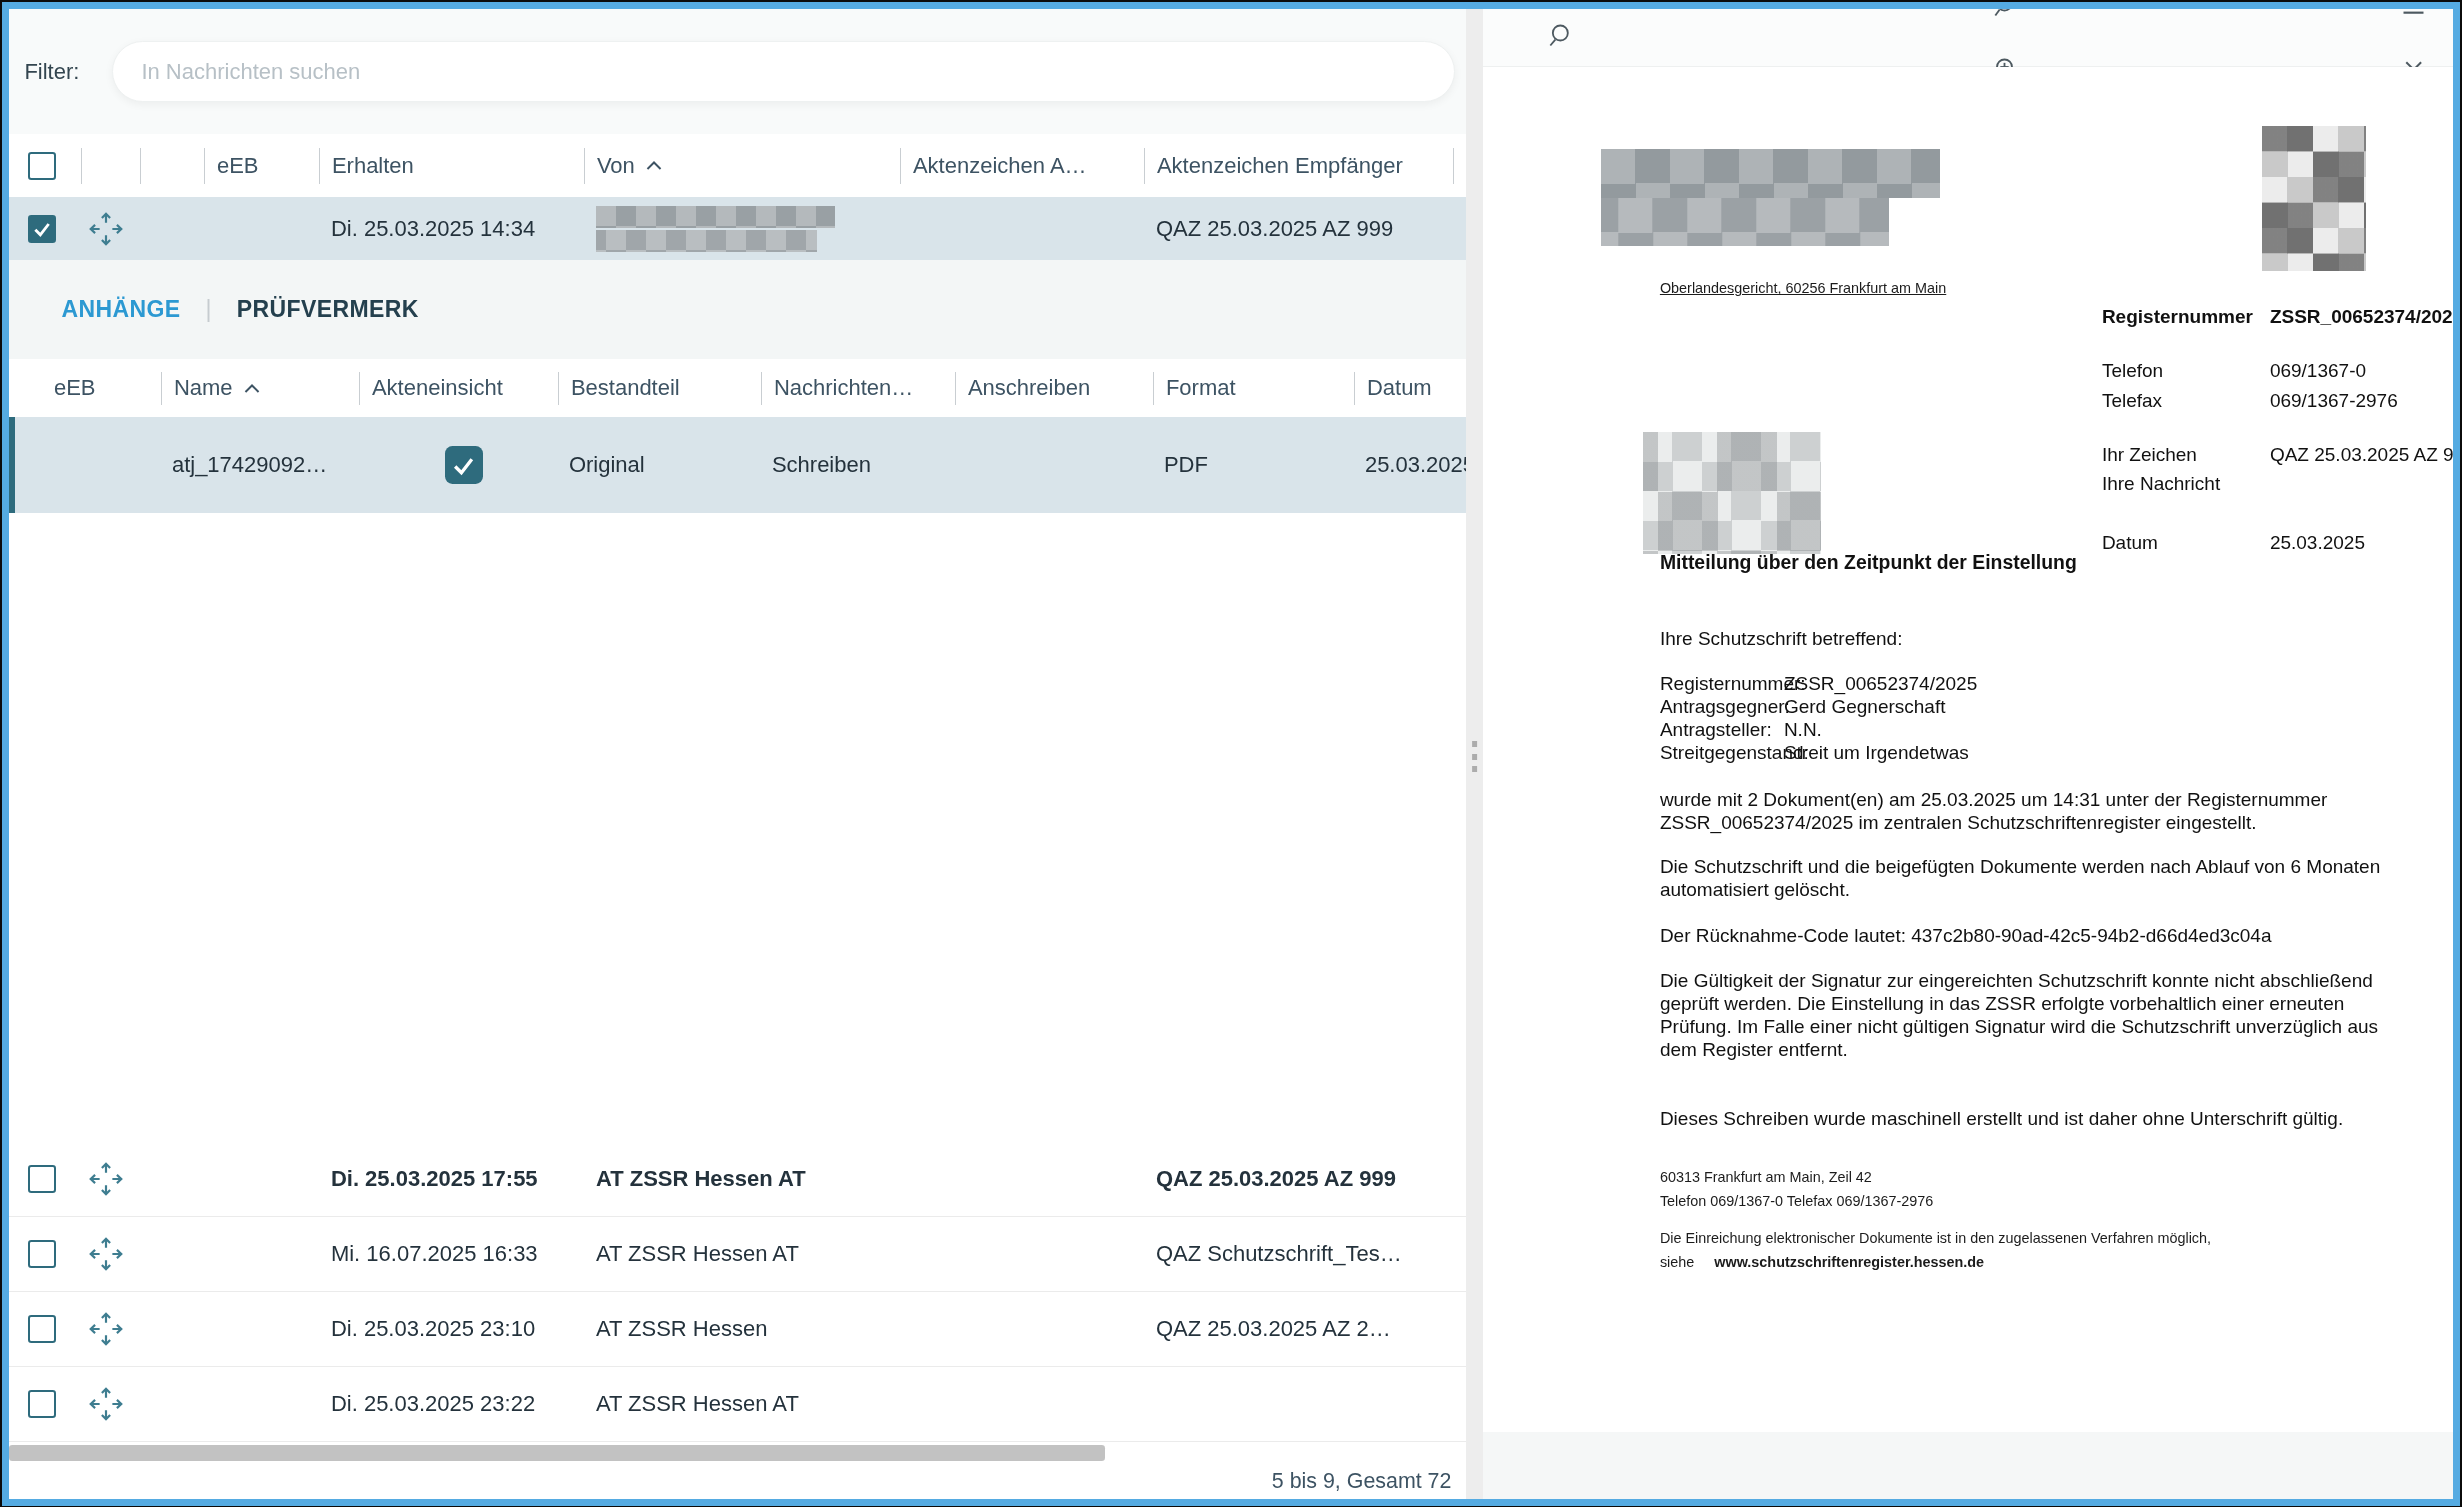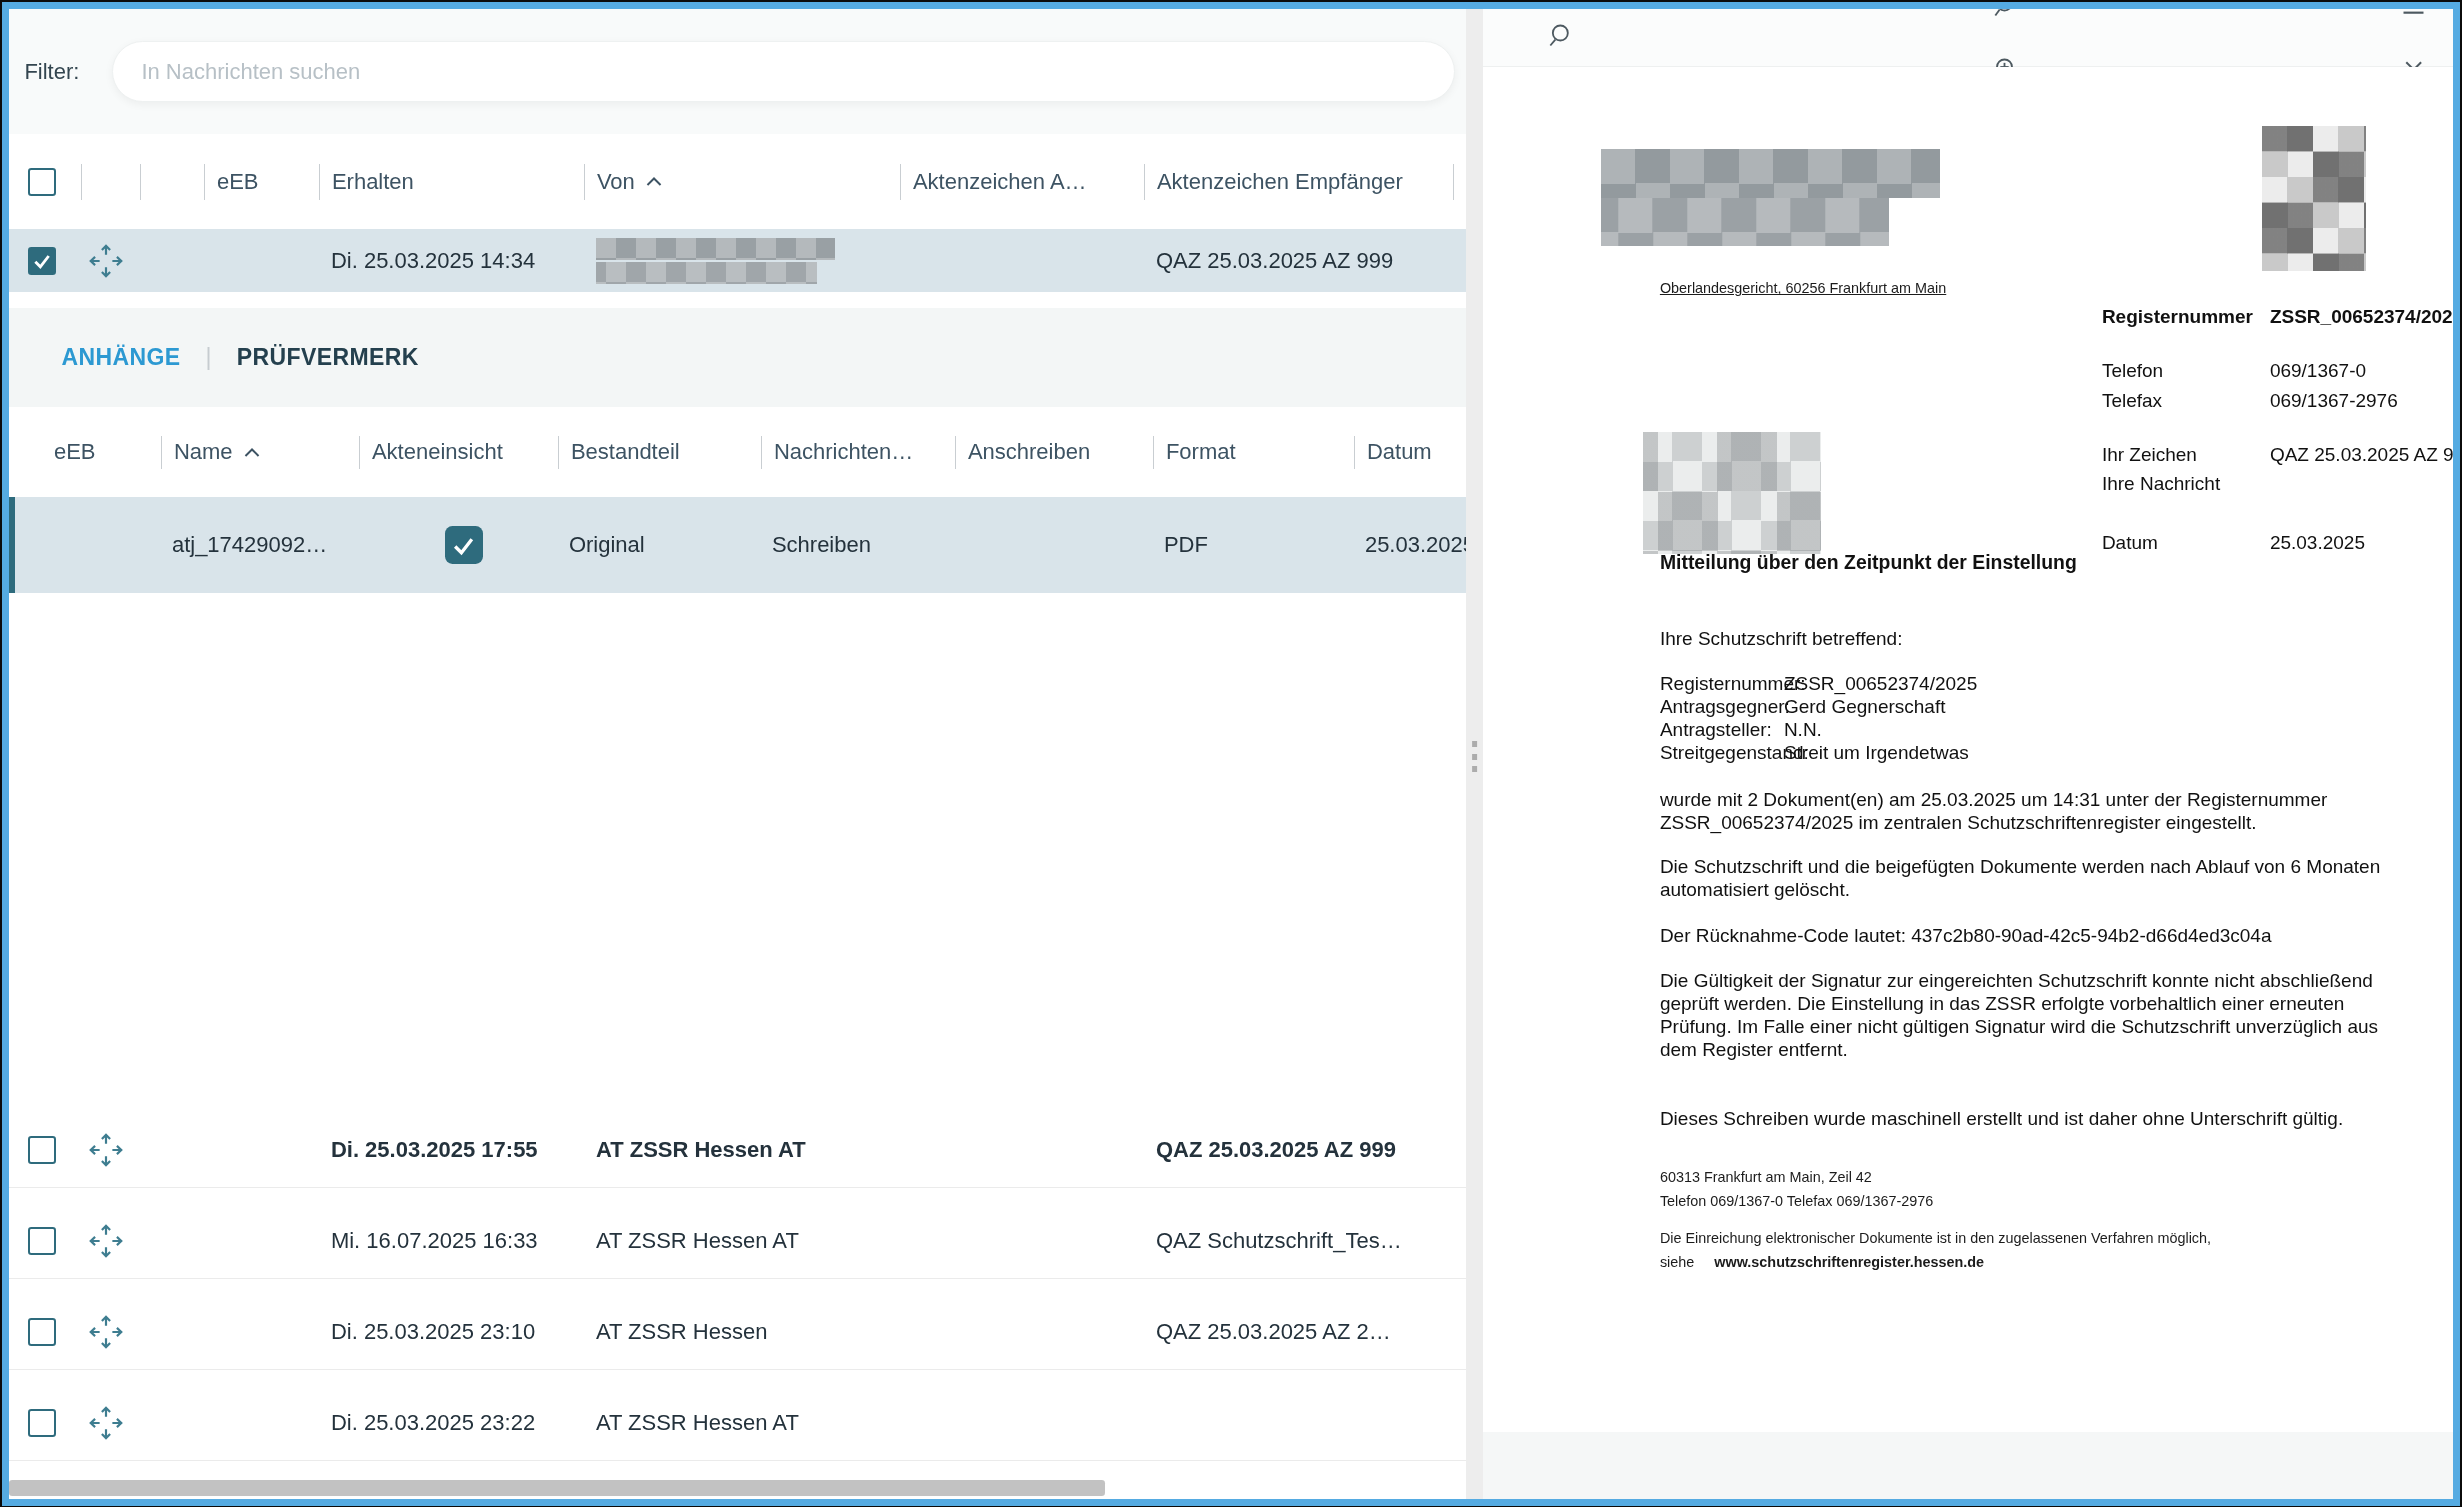--- a/index.html
+++ b/index.html
@@ -2,21 +2,21 @@
 <html lang="de" style="font-size:13px"><head>
 <meta charset="utf-8">
 <style>
   * { box-sizing: border-box; margin: 0; padding: 0; }
   html,body { width:2462px; height:1508px; font-family:"Liberation Sans", sans-serif; }
 
   .frame { width:2462px; height:1508px; border:2.5px solid #0b0b0b; background:#55abe2; padding:7.4px; }
   .app { width:100%; height:100%; display:flex; background:#ffffff; overflow:hidden; }
 
   
-  .left { width:1457px; flex:none; display:flex; flex-direction:column; background:#ffffff; overflow:hidden;gap:16px; }
+  .left { width:1457px; flex:none; display:flex; flex-direction:column; background:#ffffff; overflow:hidden; }
 
   .filter-bar { height:125px; flex:none; display:flex; align-items:center; background:#f8fafa; padding:0 11.5px 0 15px; }
   .filter-label { font-size:22px; color:#33454f; margin-right:33px; flex:none; }
   .filter-input { flex:1; height:61px; border:0.8px solid #eef1f1; border-radius:30.5px; background:#ffffff;
                   box-shadow:0 2.5px 8.2px rgba(0,0,0,.05); font-size:22px; color:#333; padding:0 28px; outline:none;
                   font-family:"Liberation Sans", sans-serif; }
   .filter-input::placeholder { color:#b7c0c6; }
 
   .msg-grid { display:grid; grid-template-columns:72px 59px 64px 115px 265px 316px 244px 309px minmax(0,1fr); align-items:center; }
   .msg-header { height:63px; flex:none; background:#ffffff; font-size:22px; color:#3d5363; }
@@ -317,20 +317,23 @@
       <div class="mc">AT ZSSR Hessen AT</div>
       <div class="mc"></div>
       <div class="mc"></div>
       <div class="mc"></div>
     </div>
 
     <div class="hscroll">
       <div class="hthumb"></div>
     </div>
 
+    <div class="statusbar">
+      <span>5 bis 9, Gesamt 72</span>
+    </div>
   </div>
 
   <div class="divider">
     <div class="dots">
       <span class="dot"></span>
           <span class="dot"></span>
           <span class="dot"></span>
     </div>
   </div>
 

